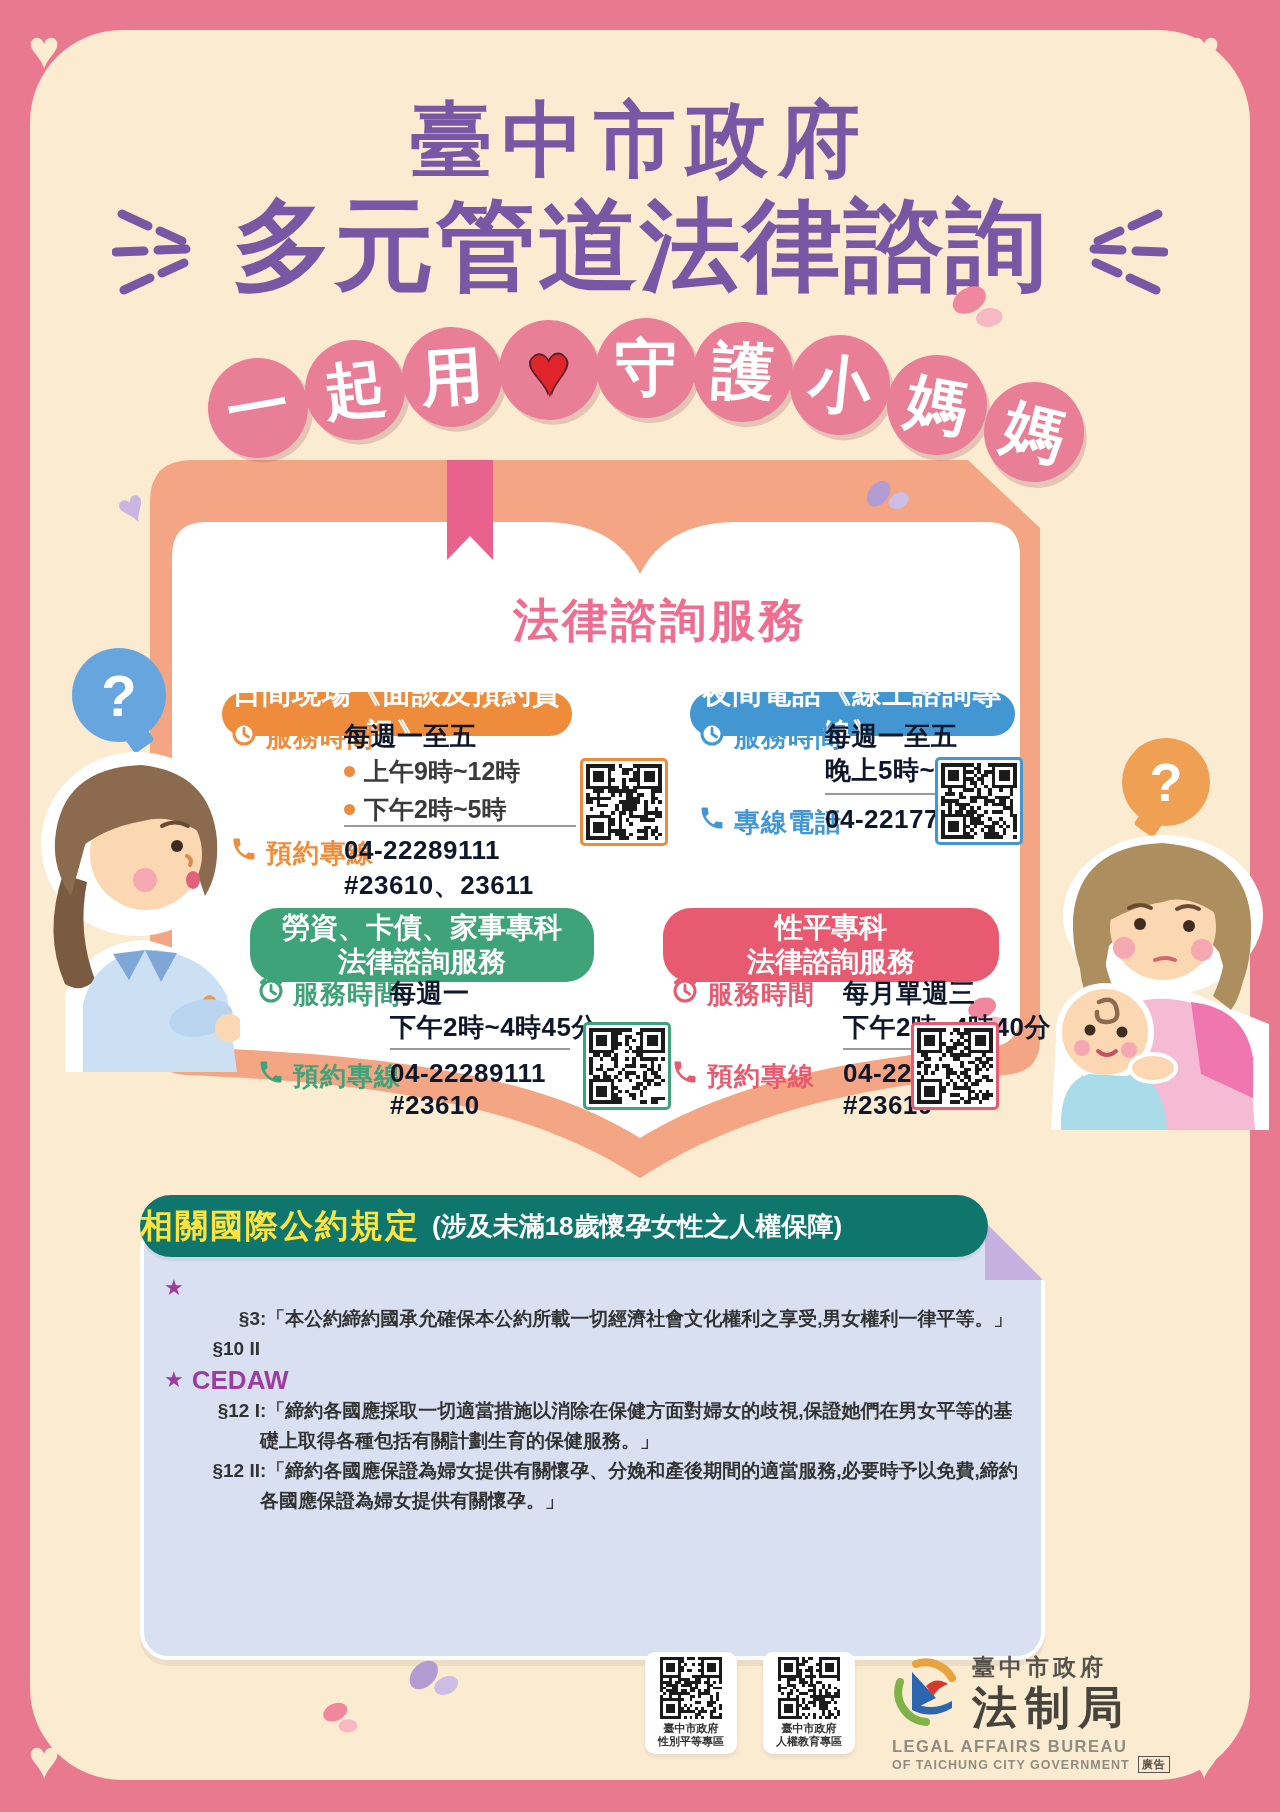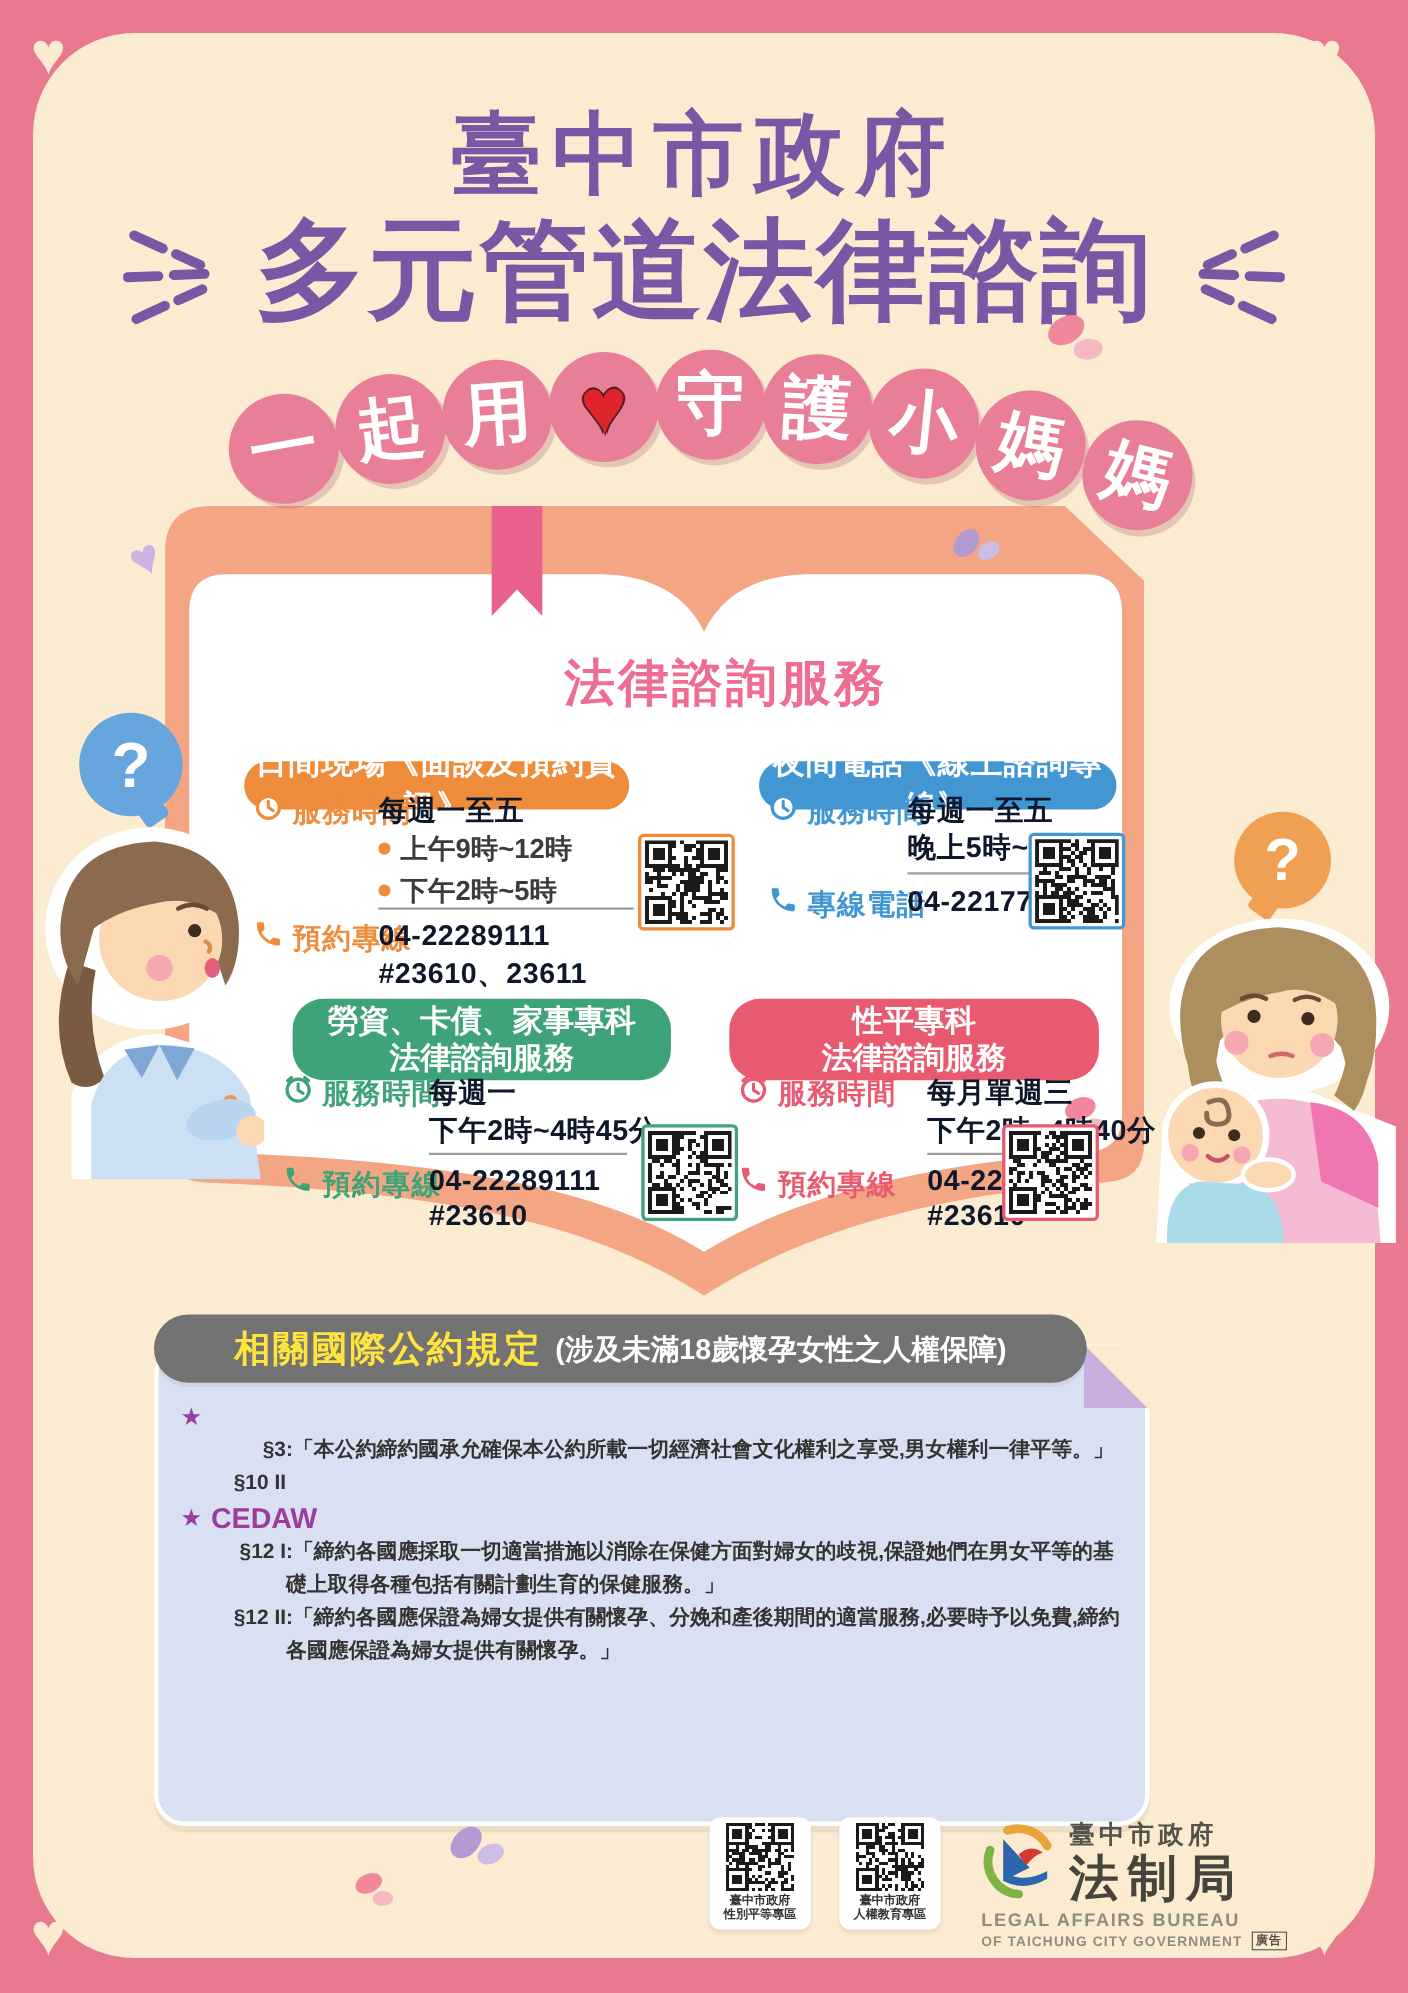--- a/index.html
+++ b/index.html
@@ -75,21 +75,21 @@
   }
   .bubble::after{
     content:"";position:absolute;width:24px;height:24px;background:inherit;border-radius:4px;
   }
   .bubble.left::after{right:16px;bottom:-7px;transform:rotate(55deg);}
   .bubble.right::after{left:16px;bottom:-7px;transform:rotate(35deg);}
   .character{position:absolute;z-index:6;}
   
   .conv-bar{
     position:absolute;left:140px;top:1195px;width:848px;height:62px;border-radius:31px;
-    background:#737373;display:flex;align-items:center;justify-content:center;
+    background:#0f766e;display:flex;align-items:center;
     z-index:4;box-shadow:0 4px 0 rgba(0,0,0,.05);gap:12px;
   }
   .conv-bar .t1{font-size:33px;font-weight:900;color:#FFE43D;letter-spacing:2px;}
   .conv-bar .t2{font-size:26px;font-weight:800;color:#fff;}
   .conv-box{
     position:absolute;left:140px;top:1222px;width:905px;height:438px;box-sizing:border-box;
     background:#D9E0F1;border:4px solid #fff;border-radius:28px;
     box-shadow:0 6px 0 rgba(0,0,0,.06);z-index:1;
     padding:46px 20px 12px 20px;
   }
@@ -564,21 +564,21 @@
             <rect x="16" y="2" width="3" height="3"></rect>
             <rect x="0" y="14" width="7" height="7"></rect>
             <rect x="1" y="15" width="5" height="5" fill="#fff"></rect>
             <rect x="2" y="16" width="3" height="3"></rect>
           </svg>
         </div>
       </div>
   </section>
 
   <section class="svc" style="left:245px;top:880px;width:430px;height:250px;--ac:#3EA378;">
-    <h3 class="svc-head two" style="left:5px;top:0;width:344px;background:#3EA378;margin-left:16px;">
+    <h3 class="svc-head two" style="left:5px;top:0;width:344px;background:#3EA378;">
       <span>勞資、卡債、家事專科</span>
       <span>法律諮詢服務</span>
     </h3>
     <span class="row-icon" style="left:12px;top:96px;color:#3EA378;">
       <svg viewBox="0 0 28 28">
           <circle cx="14" cy="15" r="10" fill="#fff" stroke="currentColor" stroke-width="3"></circle>
           <path d="M14 9.5 V15 L18.5 18" stroke="currentColor" stroke-width="2.8" fill="none" stroke-linecap="round"></path>
           <path d="M4.5 6.5 L8 3.5 M23.5 6.5 L20 3.5" stroke="currentColor" stroke-width="3" stroke-linecap="round"></path>
         </svg>
     </span>

